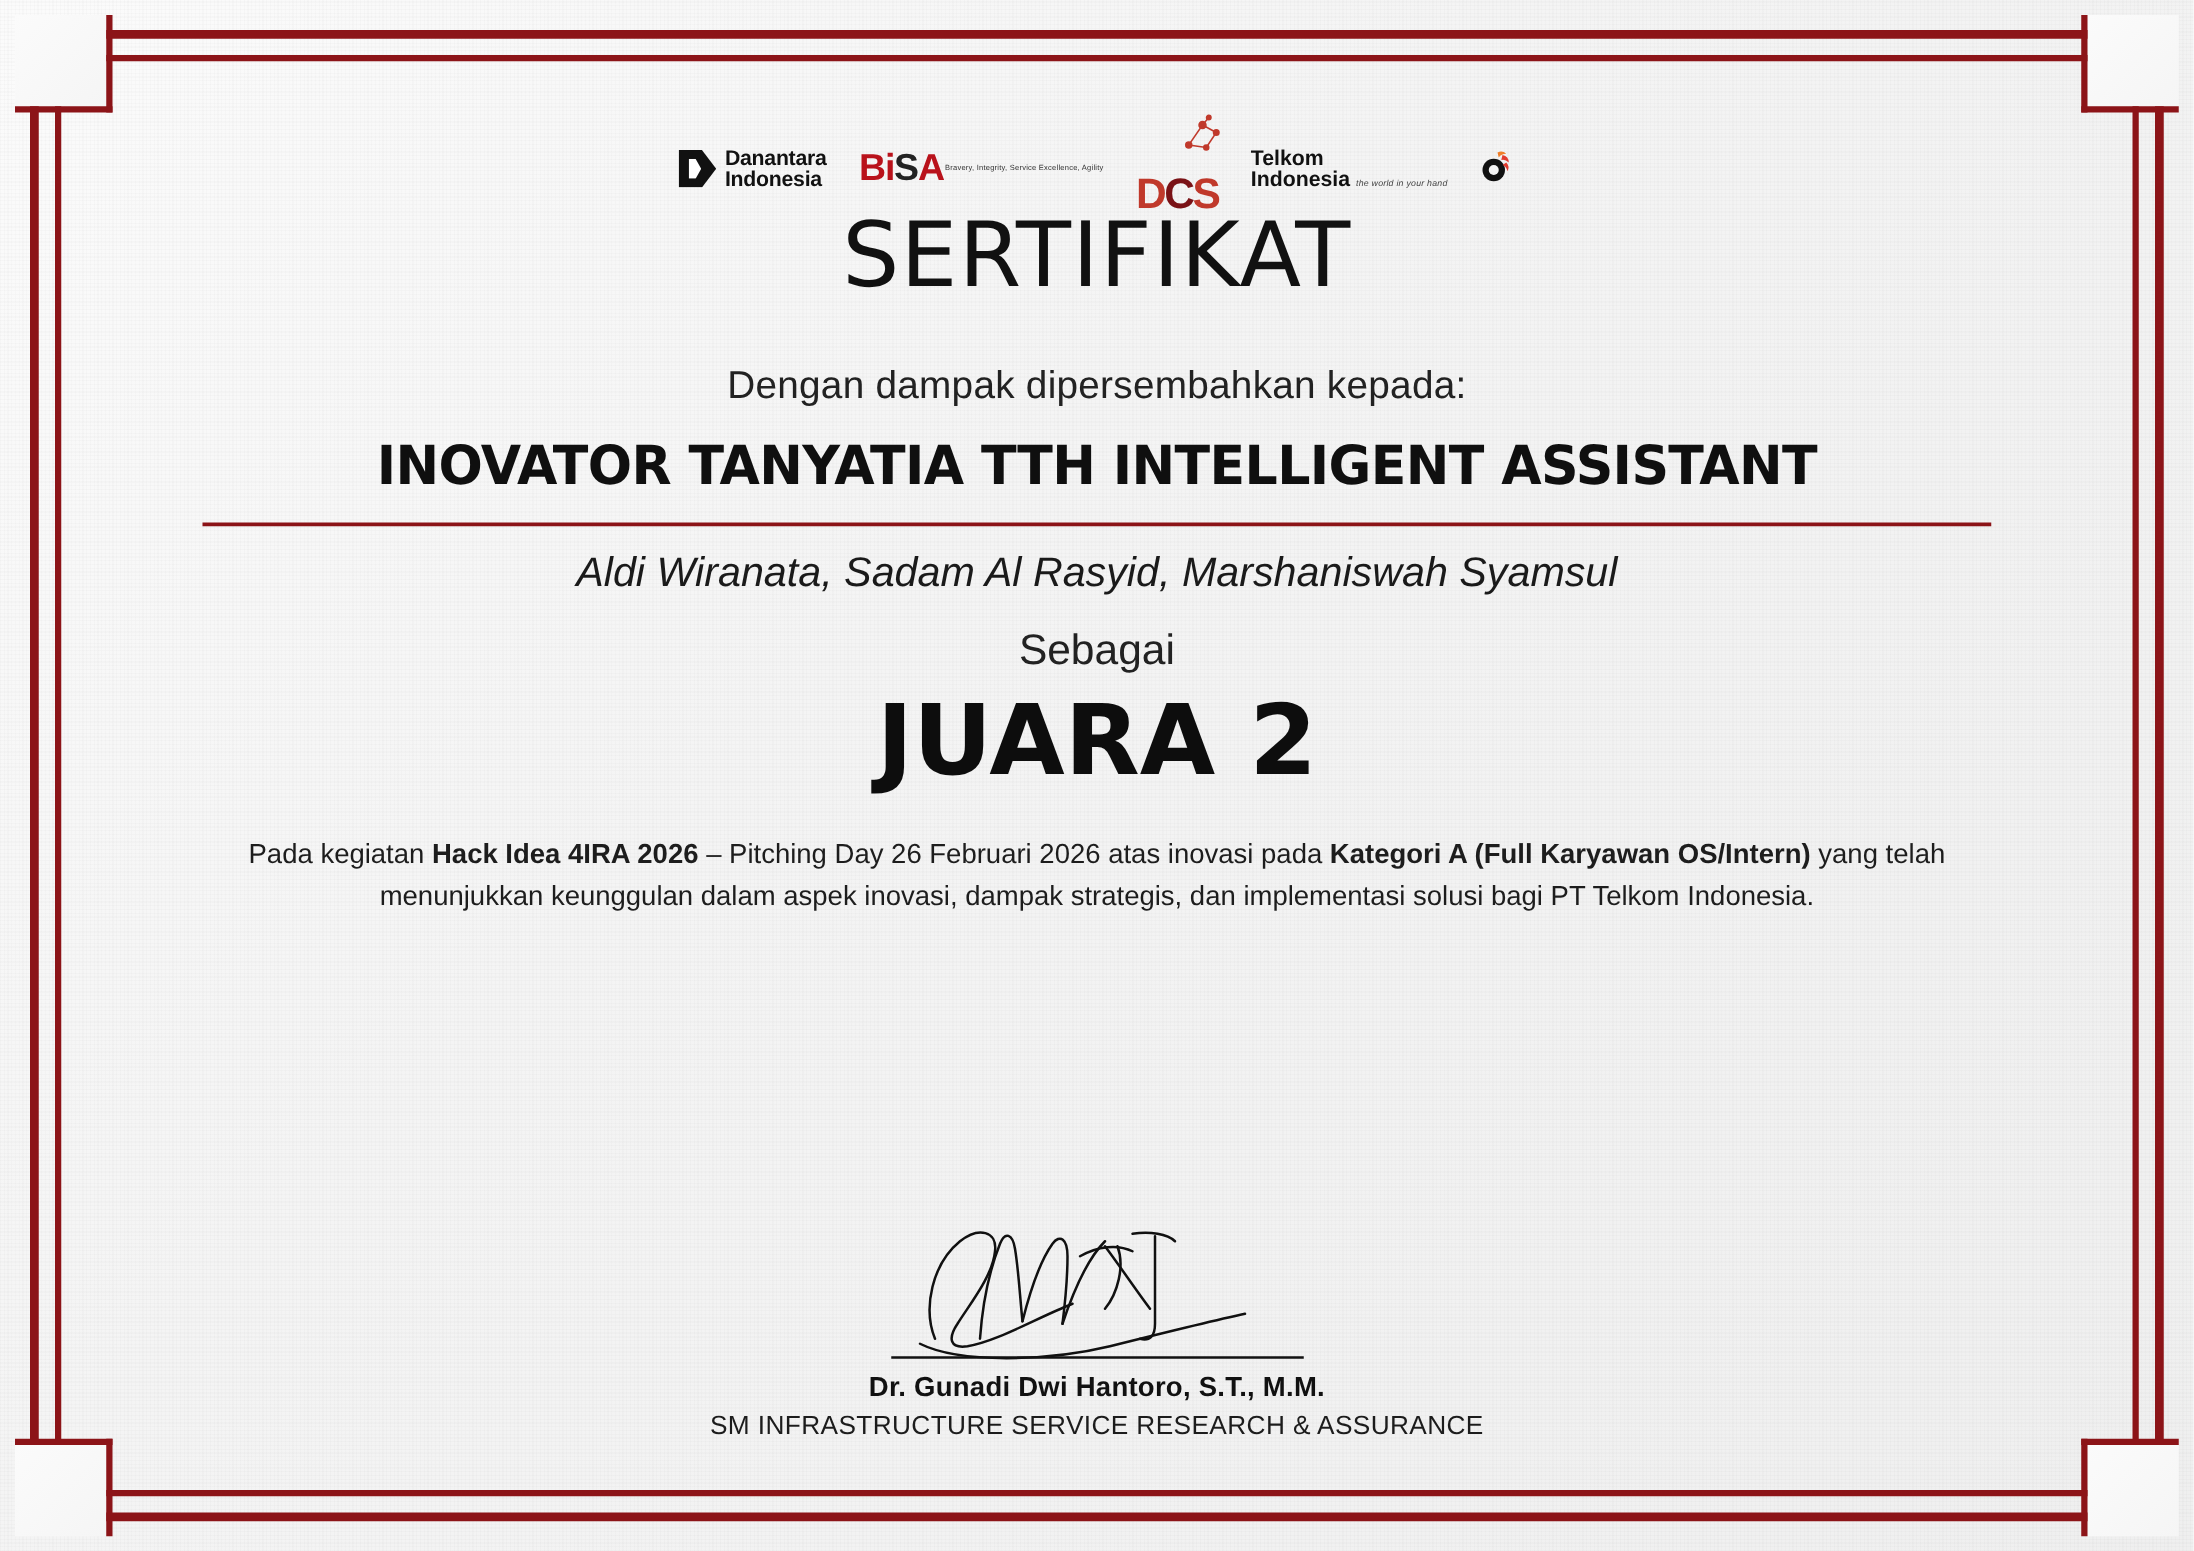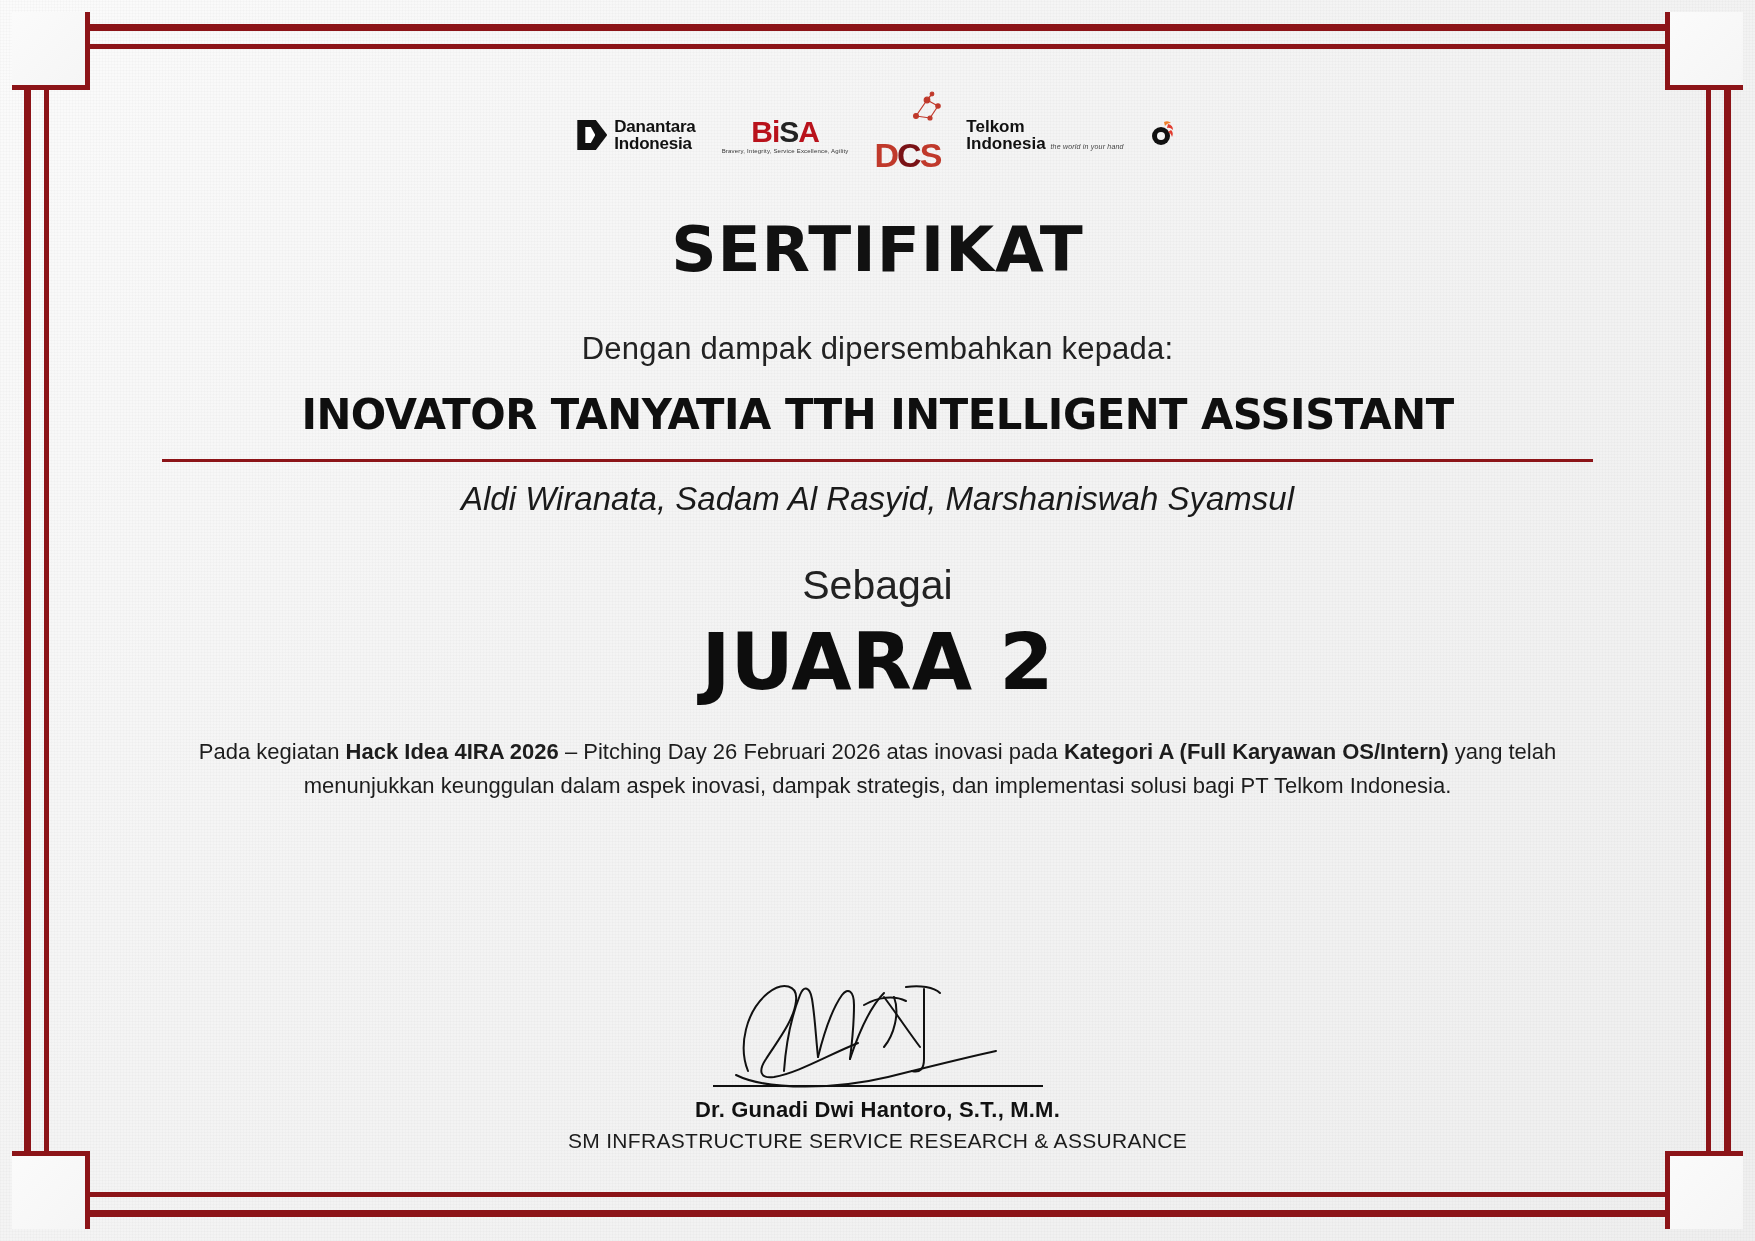--- a/index.html
+++ b/index.html
@@ -96,21 +96,21 @@
   .logo-danantara .txt {
     text-align: left;
     line-height: 1.02;
     font-size: 17px;
     font-weight: bold;
     color: #111;
     letter-spacing: -0.2px;
   }
 
   
-  .logo-bisa { flex-direction: column; gap: 1px; }
+  .logo-bisa { gap: 1px; }
   .logo-bisa .word {
     font-size: 30px;
     font-weight: bold;
     letter-spacing: -1px;
     line-height: 1;
   }
   .logo-bisa .word .b { color: #b9121b; }
   .logo-bisa .word .i { color: #b9121b; }
   .logo-bisa .word .s { color: #222; }
   .logo-bisa .word .a { color: #b9121b; }
@@ -154,25 +154,24 @@
     font-size: 7px;
     font-weight: normal;
     font-style: italic;
     color: #444;
     letter-spacing: 0.2px;
   }
   .logo-telkom .hand { width: 34px; height: 34px; }
 
   .title {
     font-family: "DejaVu Sans", sans-serif;
-    font-size: 63px;
-    font-weight: bold;
+    font-size: 72px;
+    font-weight: normal;
     letter-spacing: 1px;
     color: #111;
-    margin-top: 50px;
     line-height: 1;
   }
   .subtitle {
     font-size: 48px;
     color: #1b1b1b;
     letter-spacing: 1px;
     margin-top: 8px;
     line-height: 1;
   }
   .presented {
@@ -195,23 +194,23 @@
     background: #8c1418;
     margin: 20px 72px 0 72px;
   }
   .names {
     font-size: 33px;
     font-style: italic;
     color: #1a1a1a;
     margin-top: 18px;
   }
   .as-label {
-    font-size: 41px;
+    font-size: 34px;
     color: #222;
-    margin-top: 44px;
+    margin-top: 24px;
   }
   .award {
     font-family: "DejaVu Sans", sans-serif;
     font-size: 78px;
     font-weight: bold;
     color: #0d0d0d;
     margin-top: 14px;
     letter-spacing: 0px;
     line-height: 1;
   }

